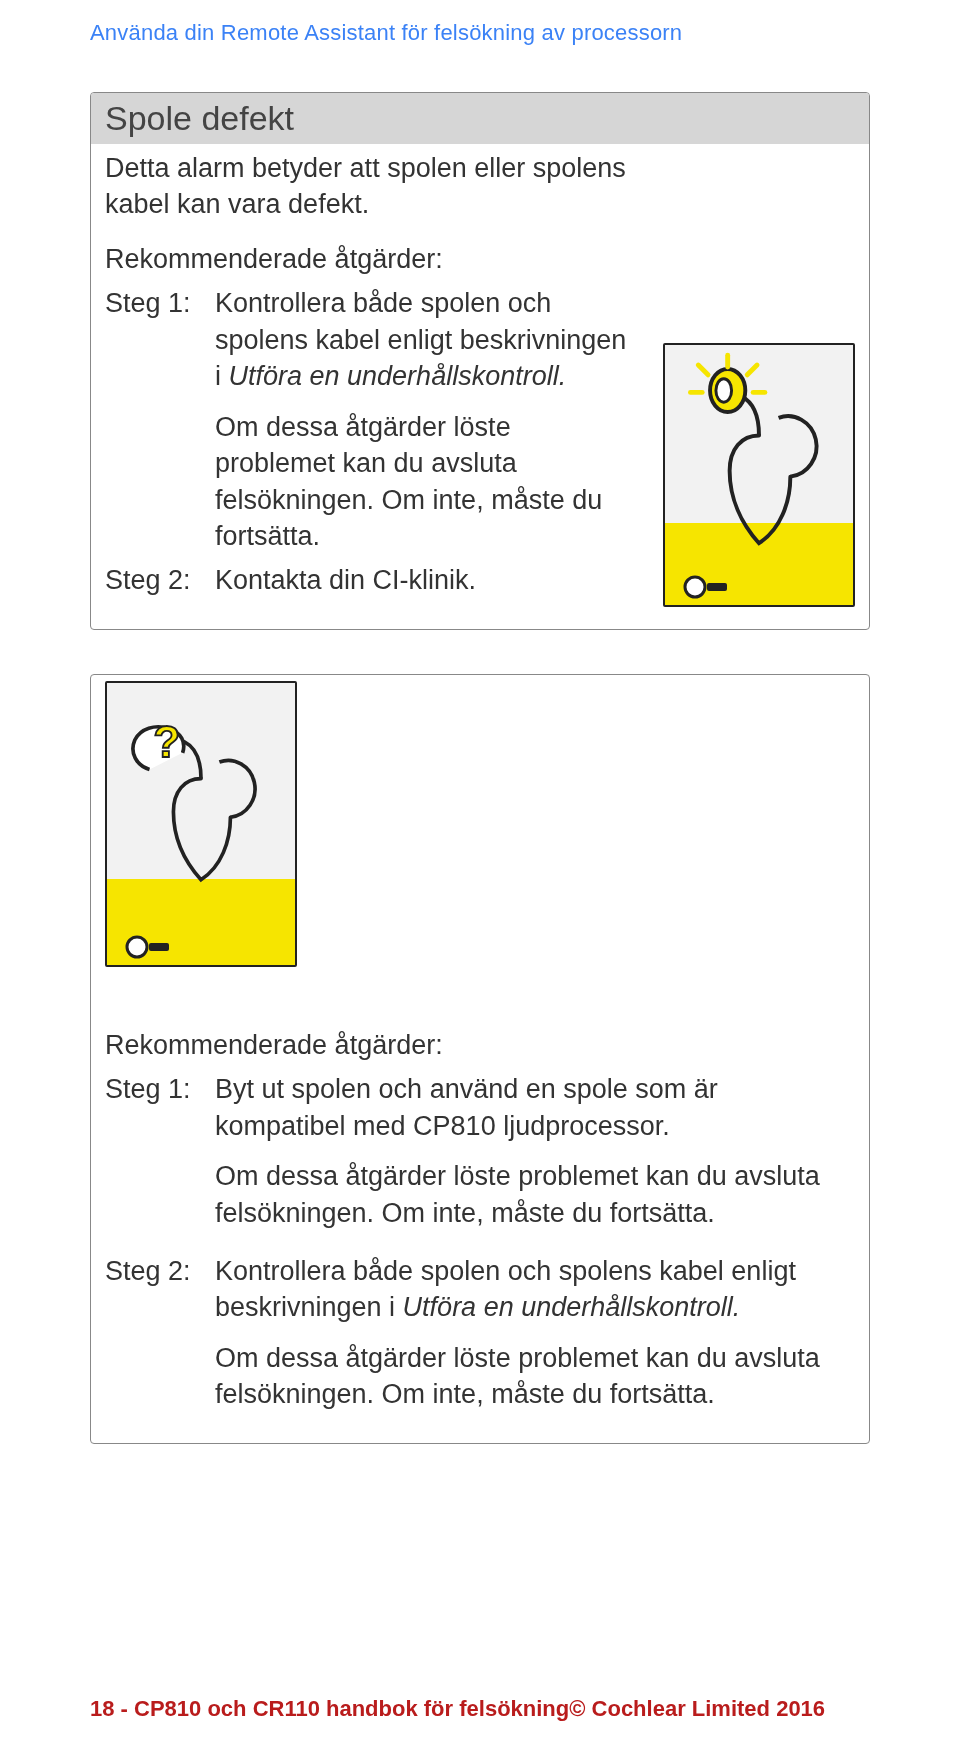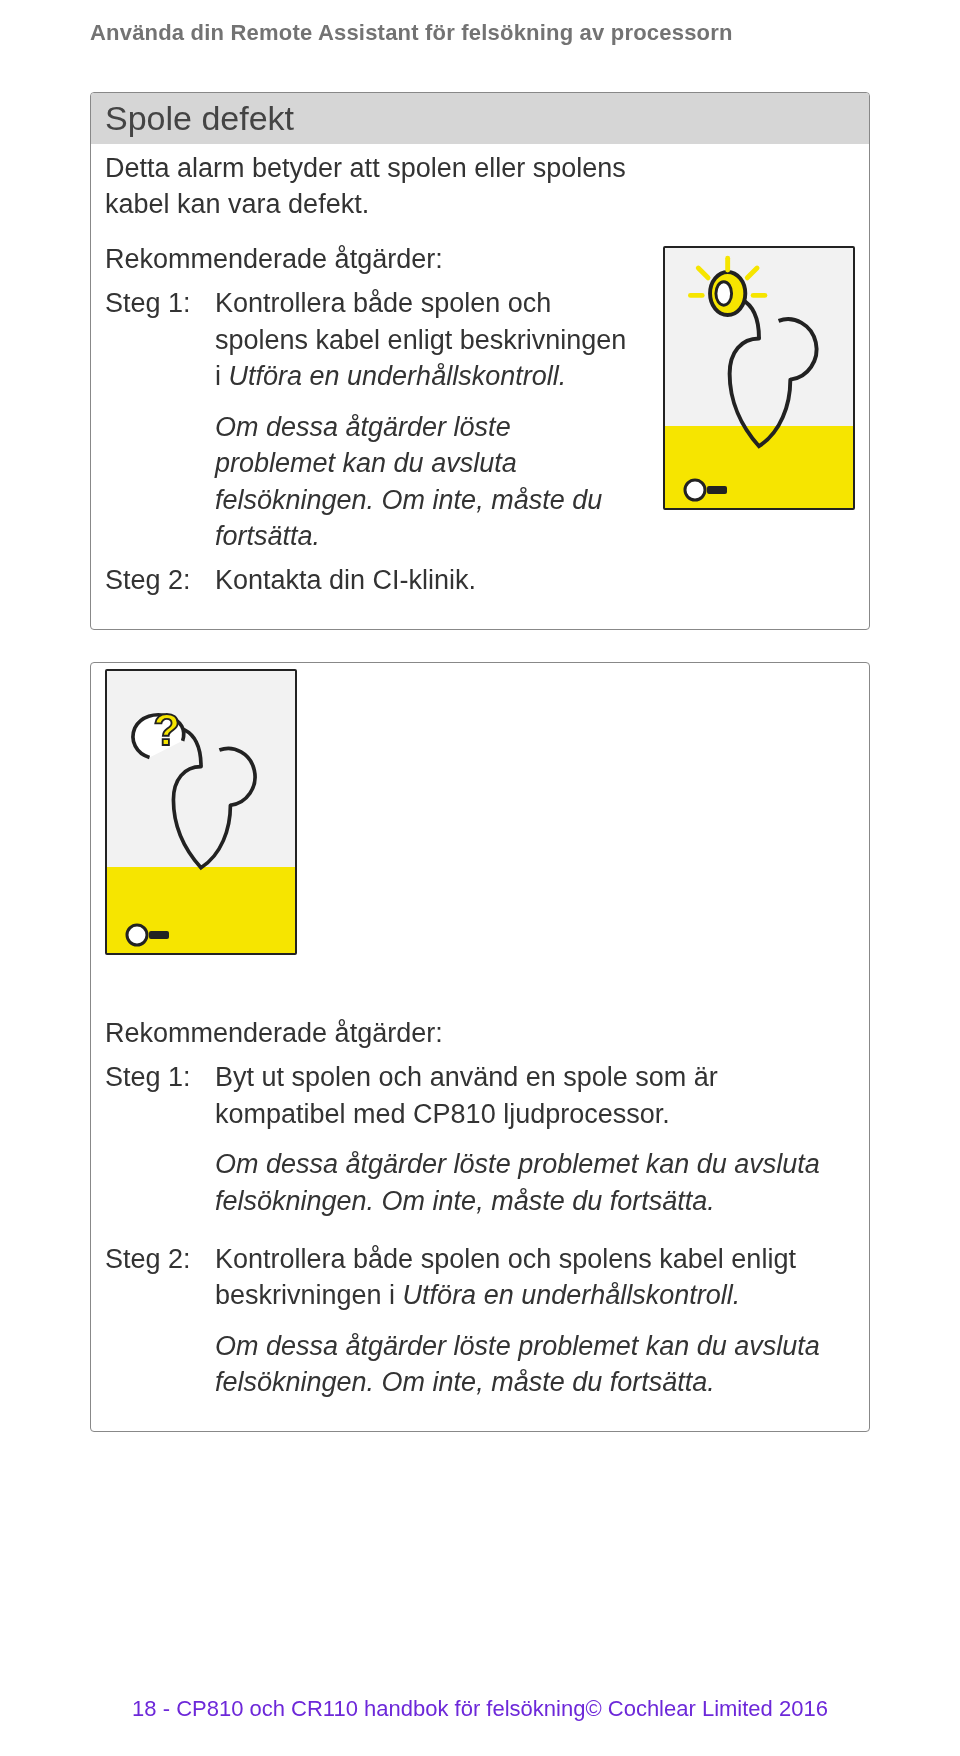--- a/index.html
+++ b/index.html
@@ -4,72 +4,72 @@
 <style>
   * { box-sizing: border-box; margin: 0; padding: 0; }
   html, body { width: 960px; height: 1756px; background: #fff; font-family: "Segoe UI", "Helvetica Neue", Arial, sans-serif; color: #333; }
   .page {
     position: relative;
     width: 960px;
     height: 1756px;
     padding: 20px 90px 0 90px;
   }
   .page-header {
-    color: #737373;
+    color: #3b82f6;
     font-size: 22px;
-    font-weight: 700;
+    font-weight: 400;
     margin-bottom: 46px;
     letter-spacing: 0.2px;
   }
   .section {
     border: 1px solid #888;
     border-radius: 4px;
-    margin-bottom: 32px;
+    margin-bottom: 44px;
     overflow: hidden;
   }
   .section-title {
     background: #d6d6d6;
     padding: 6px 14px 6px 14px;
     font-size: 34px;
     font-weight: 300;
     color: #444;
   }
   .section-body {
     padding: 6px 14px 22px 14px;
     font-size: 27px;
     font-weight: 300;
     line-height: 1.35;
     color: #333;
   }
   .row {
     display: flex;
     gap: 28px;
-    align-items: center;
+    align-items: flex-end;
   }
   .col-text { flex: 1; }
   .col-icon { flex: 0 0 192px; display:flex; justify-content:center; }
   .intro { margin-bottom: 8px; }
   .subhead { margin-top: 18px; margin-bottom: 8px; }
   .step-table { width: 100%; border-collapse: collapse; }
   .step-table td { vertical-align: top; padding-top: 0; padding-bottom: 4px; }
   .step-label { width: 110px; white-space: nowrap; }
   .step-text { }
   .step-text p { margin-bottom: 4px; }
-  .step-text .note { margin-top: 14px; font-style: italic; }
+  .step-text .note { margin-top: 14px; }
   em.italic { }
   .footer {
     position: absolute;
     bottom: 34px;
     left: 90px;
     right: 90px;
     display: flex;
-    justify-content: center;
+    justify-content: flex-start;
     font-size: 22px;
-    font-weight: 400;
-    color: #6d28d9;
+    font-weight: 700;
+    color: #b91c1c;
   }
   .icon-frame {
     width: 192px;
     height: 264px;
     border: 2px solid #222;
     border-radius: 2px;
     background: #f2f2f2;
     position: relative;
   }
   .icon-frame-2 { height: 286px; }

